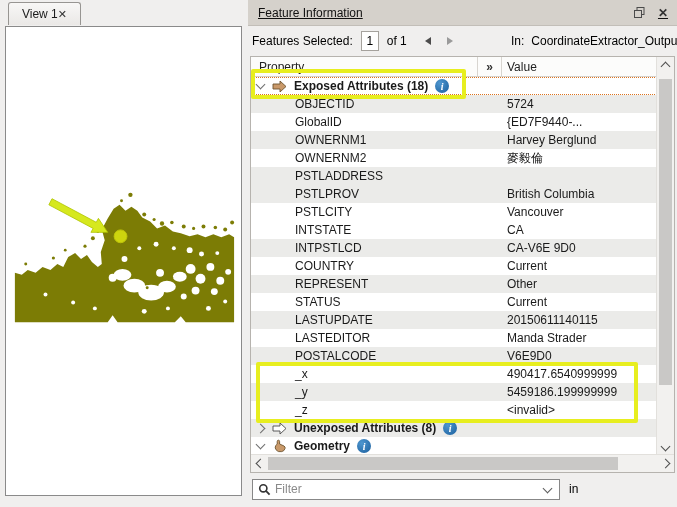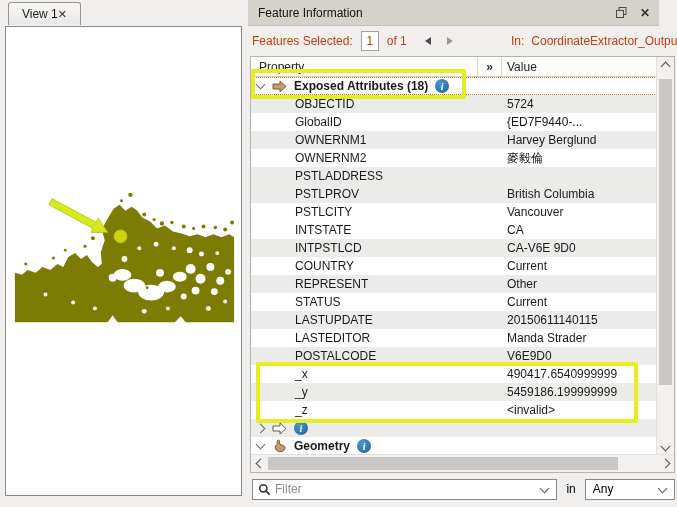--- a/index.html
+++ b/index.html
@@ -11,28 +11,28 @@
     background:linear-gradient(#f8f7f6,#eae8e6);border:1px solid #979592;border-bottom:none;
     border-top-left-radius:3px;border-top-right-radius:3px;display:flex;align-items:center;
     justify-content:center;font-size:12px;color:#1a1a1a;}
   .view-tab .tab-close{font-size:11px;color:#333;line-height:1;cursor:default;}
   .map-canvas{position:absolute;left:5px;top:26px;width:237px;height:470px;box-sizing:border-box;
     border:1px solid #8a8a8a;background:#fff;}
   .map-canvas svg{display:block;}
 
   
   .panel{position:absolute;left:248px;top:0;width:429px;height:507px;background:#f0efee;}
-  .panel-header{position:absolute;left:0;top:0;right:18px;height:25px;background:#d5d1cb;
-    border-bottom:1px solid #c2beb8;display:flex;align-items:center;font-size:12px;color:#111;}
+  .panel-header{position:absolute;left:0;top:0;right:0;height:25px;background:#d5d1cb;
+    border-bottom:1px solid #c2beb8;display:flex;align-items:center;font-size:12px;color:#111;text-decoration:underline;}
   .panel-title{padding-left:10px;flex:1;}
   .hbtn{width:20px;height:19px;display:flex;align-items:center;justify-content:center;margin-right:4px;}
   .panel-close{font-size:12px;color:#333;font-weight:bold;}
 
   .toolbar{position:absolute;left:0;top:26px;right:0;height:29px;display:flex;align-items:center;
-    font-size:12px;color:#c2410c;padding-left:4px;overflow:hidden;white-space:nowrap;}
+    font-size:12px;color:#000000;padding-left:4px;overflow:hidden;white-space:nowrap;}
   .spin{width:16px;height:18px;border:1px solid #a5a29d;background:#fff;display:flex;align-items:center;
     justify-content:center;margin-left:8px;font-size:12px;}
   .of-label{margin-left:8px;}
   .tri{width:0;height:0;border-top:4px solid transparent;border-bottom:4px solid transparent;display:inline-block;}
   .tri-left{border-right:6px solid #4c4c4c;margin-left:18px;}
   .tri-right{border-left:6px solid #9a9a9a;margin-left:16px;}
   .in-block{position:absolute;left:263px;display:flex;gap:7px;white-space:nowrap;}
 
   
   .tree-wrap{position:absolute;left:2px;top:56px;width:425px;height:417px;box-sizing:border-box;
@@ -283,20 +283,21 @@
             </div>
             <div class="trow">
               <span class="pname">_z</span>
               <span class="pval">&lt;invalid&gt;</span>
             </div>
             <div class="trow alt">
               <span class="chev right"></span>
               <svg class="gicon" width="15" height="15" viewBox="0 0 15 15">
                 <polygon points="1,5 8,5 8,2 14,7.5 8,13 8,10 1,10" fill="#ffffff" stroke="#4a4a4a" stroke-width="0.9"></polygon>
               </svg>
+              <span class="glabel">Unexposed Attributes (8)</span>
               <span class="info-icon">i</span>
             </div>
             <div class="trow">
               <span class="chev down"></span>
               <svg class="gicon" width="15" height="15" viewBox="0 0 15 15">
                 <path d="M3.2 9 Q3 6.2 5.2 5.2 L5.2 2.6 Q5.2 1.2 6.4 1.2 Q7.6 1.2 7.6 2.6 L7.6 5 L12 7 Q13.6 7.8 13 9.6 Q12.3 12 9.8 12.6 L6.6 12.6 Q4.2 12 3.2 9 Z" fill="#c9996a" stroke="#6d532f" stroke-width="0.9"></path>
               </svg>
               <span class="glabel">Geometry</span>
               <span class="info-icon">i</span>
             </div>
@@ -326,23 +327,19 @@
     <div class="filter-bar">
       <div class="filter-combo">
         <svg width="13" height="13" viewBox="0 0 13 13" style="margin-left:5px;flex:none;">
           <circle cx="5.3" cy="5.3" r="3.6" fill="none" stroke="#333" stroke-width="1.6"></circle>
           <line x1="8.2" y1="8.2" x2="11.6" y2="11.6" stroke="#333" stroke-width="1.8"></line>
         </svg>
         <input type="text" placeholder="Filter" style="">
         <span class="combo-chev"></span>
       </div>
       <span class="in-label">in</span>
-      <div class="any-combo">
-        <span class="val">Any</span>
-        <span class="combo-chev"></span>
-      </div>
     </div>
   </div>
 
   <div class="hl-box" id="hl1"></div>
   <div class="hl-box" id="hl2"></div>
 
 </div>
 
 </body></html>

